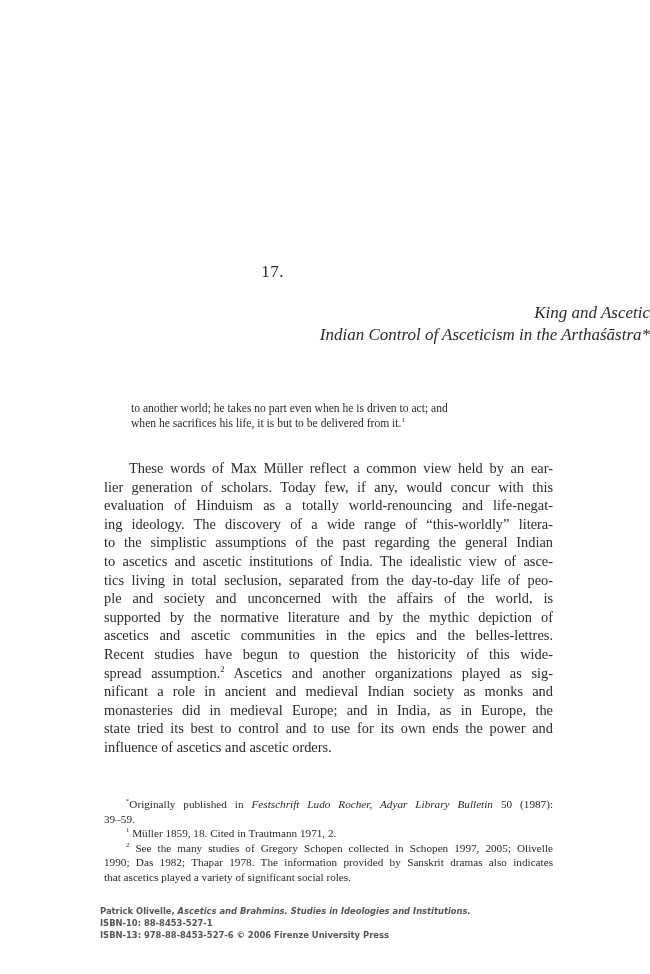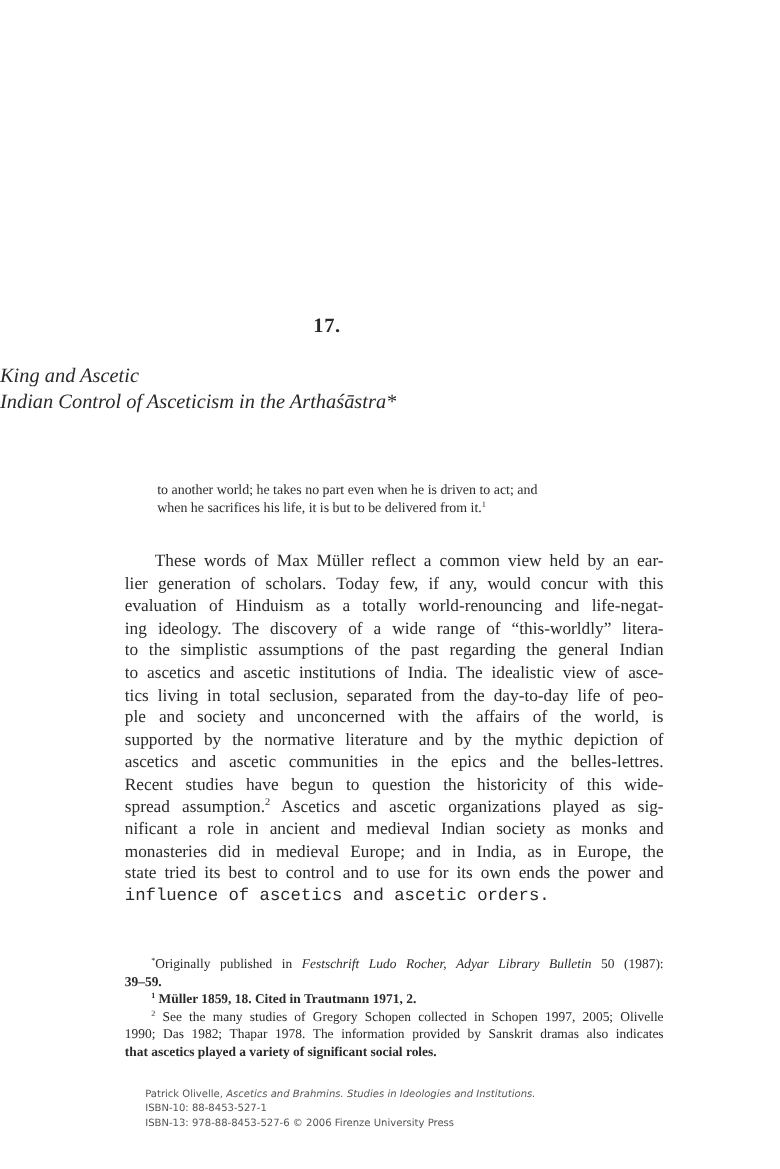--- a/index.html
+++ b/index.html
@@ -16,28 +16,27 @@
       font-family: "Liberation Serif", "DejaVu Serif", serif;
     }
     .chapter-num {
       position: absolute;
       top: 262px;
       left: 0;
       width: 545px;
       text-align: center;
       font-size: 17px;
       letter-spacing: 0.5px;
-      font-weight: bold;
     }
     .title-block {
       position: absolute;
       top: 302px;
       left: 0;
       width: 650px;
-      text-align: left;
+      text-align: right;
       font-style: italic;
       font-size: 17px;
       line-height: 22px;
     }
     .epigraph {
       position: absolute;
       top: 401px;
       left: 131px;
       width: 380px;
       font-size: 11.6px;
@@ -56,21 +55,20 @@
       hyphens: manual;
     }
     .body-text .line {
       display: block;
       text-align: justify;
       text-align-last: justify;
       white-space: nowrap;
     }
     .body-text .line.last {
       text-align-last: left;
-      font-family: Liberation Mono, monospace;
     }
     .body-text .line.first {
       text-indent: 25px;
     }
     sup {
       font-size: 0.6em;
       line-height: 0;
       vertical-align: super;
     }
     .footnotes {
@@ -87,34 +85,34 @@
       text-align: justify;
     }
     .footnotes .fn .line {
       display: block;
       text-align: justify;
       text-align-last: justify;
       white-space: nowrap;
     }
     .footnotes .fn .line.last {
       text-align-last: left;
-      font-weight: bold;
     }
     .footnotes .fn .line.cont {
       text-indent: 0;
     }
     .colophon {
       position: absolute;
       top: 906px;
-      left: 121px;
+      left: 100px;
       width: 360px;
       font-family: "DejaVu Sans", "Liberation Sans", sans-serif;
       font-size: 8.4px;
       line-height: 11.8px;
       color: #555555;
+      font-weight: bold;
     }
     .colophon div { white-space: nowrap; }
     em { font-style: italic; }
   </style>
 </head>
 <body>
 
 <div class="chapter-num">17.</div>
 
 <div class="title-block">
@@ -132,21 +130,21 @@
   <span class="line">lier generation of scholars. Today few, if any, would concur with this</span>
   <span class="line">evaluation of Hinduism as a totally world-renouncing and life-negat-</span>
   <span class="line">ing ideology. The discovery of a wide range of “this-worldly” litera-</span>
   <span class="line">to the simplistic assumptions of the past regarding the general Indian</span>
   <span class="line">to ascetics and ascetic institutions of India. The idealistic view of asce-</span>
   <span class="line">tics living in total seclusion, separated from the day-to-day life of peo-</span>
   <span class="line">ple and society and unconcerned with the affairs of the world, is</span>
   <span class="line">supported by the normative literature and by the mythic depiction of</span>
   <span class="line">ascetics and ascetic communities in the epics and the belles-lettres.</span>
   <span class="line">Recent studies have begun to question the historicity of this wide-</span>
-  <span class="line"><span>spread assumption.</span><sup>2</sup><span> Ascetics and ascetic organizations played as sig-</span></span>
+  <span class="line"><span>spread assumption.</span><sup>2</sup><span> Ascetics and another organizations played as sig-</span></span>
   <span class="line">nificant a role in ancient and medieval Indian society as monks and</span>
   <span class="line">monasteries did in medieval Europe; and in India, as in Europe, the</span>
   <span class="line">state tried its best to control and to use for its own ends the power and</span>
   <span class="line last">influence of ascetics and ascetic orders.</span>
 </div>
 
 <div class="footnotes">
   <div class="fn">
     <span class="line"><sup>*</sup><span>Originally published in </span><em>Festschrift Ludo Rocher, Adyar Library Bulletin</em><span> 50 (1987):</span></span>
     <span class="line last cont">39–59.</span>

